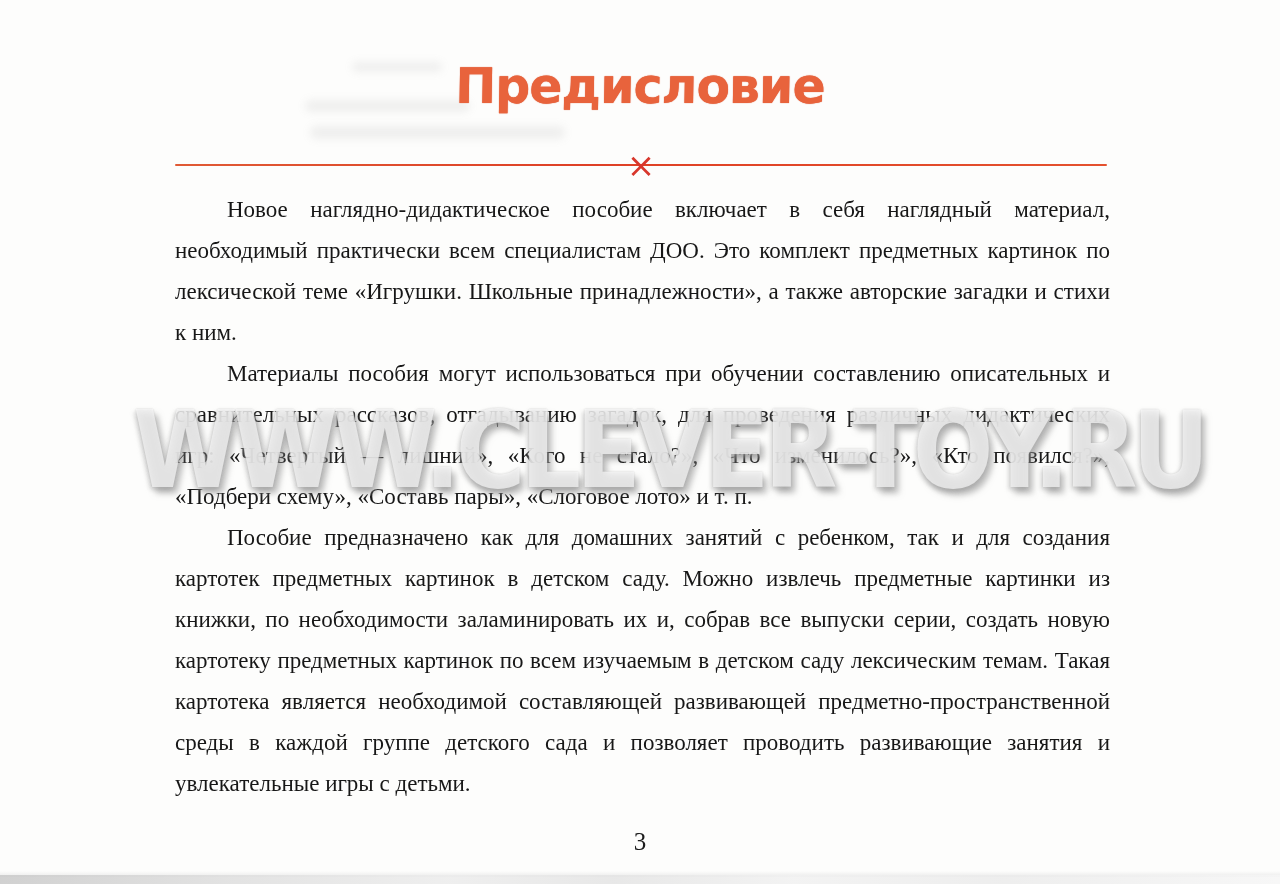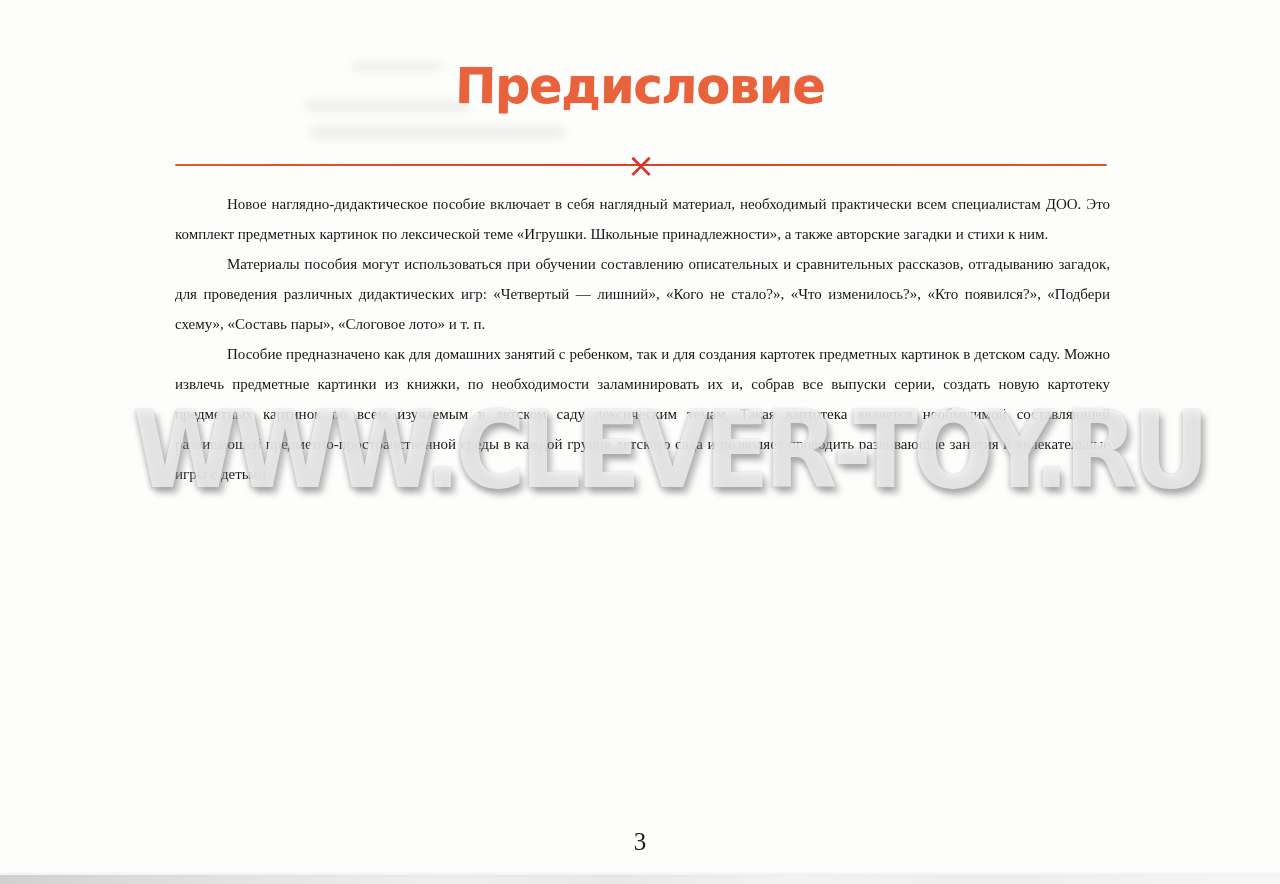--- a/index.html
+++ b/index.html
@@ -72,22 +72,22 @@
     line-height: 1;
     color: #d8372c;
   }
 
   
   .body-text {
     position: absolute;
     top: 189px;
     left: 175px;
     width: 935px;
-    font-size: 15px;
-    line-height: 30px;
+    font-size: 23px;
+    line-height: 41px;
     color: #171717;
     text-align: justify;
   }
   .body-text p {
     margin: 0;
     padding: 0;
     text-indent: 52px;
   }
 
   

